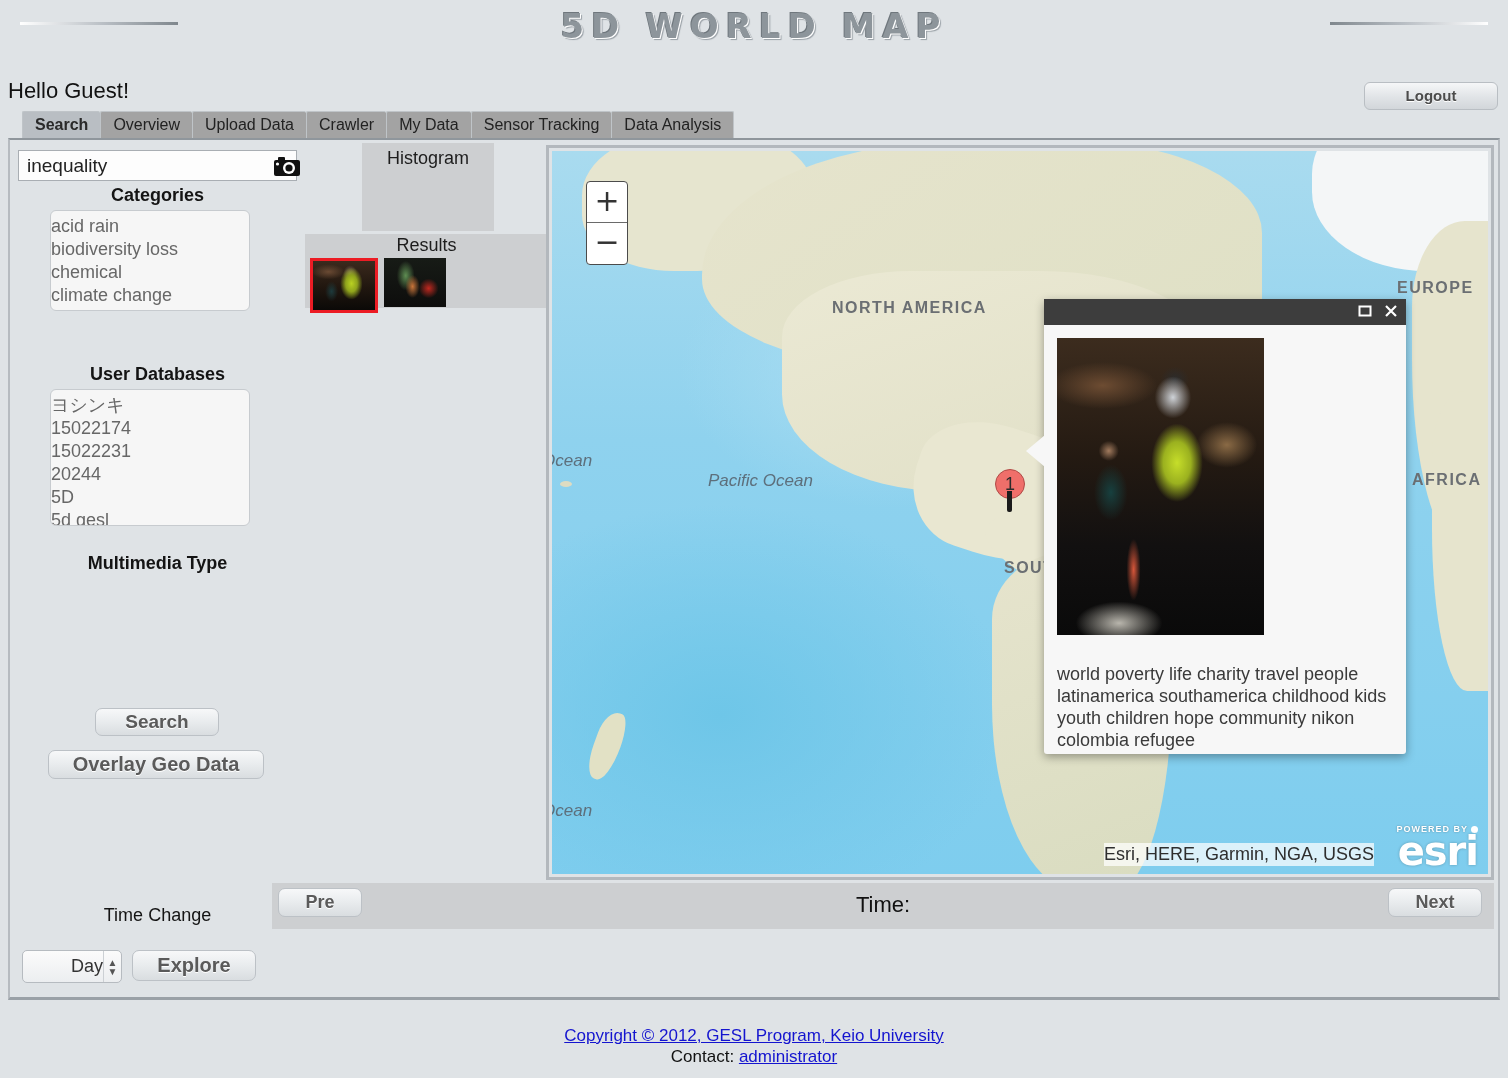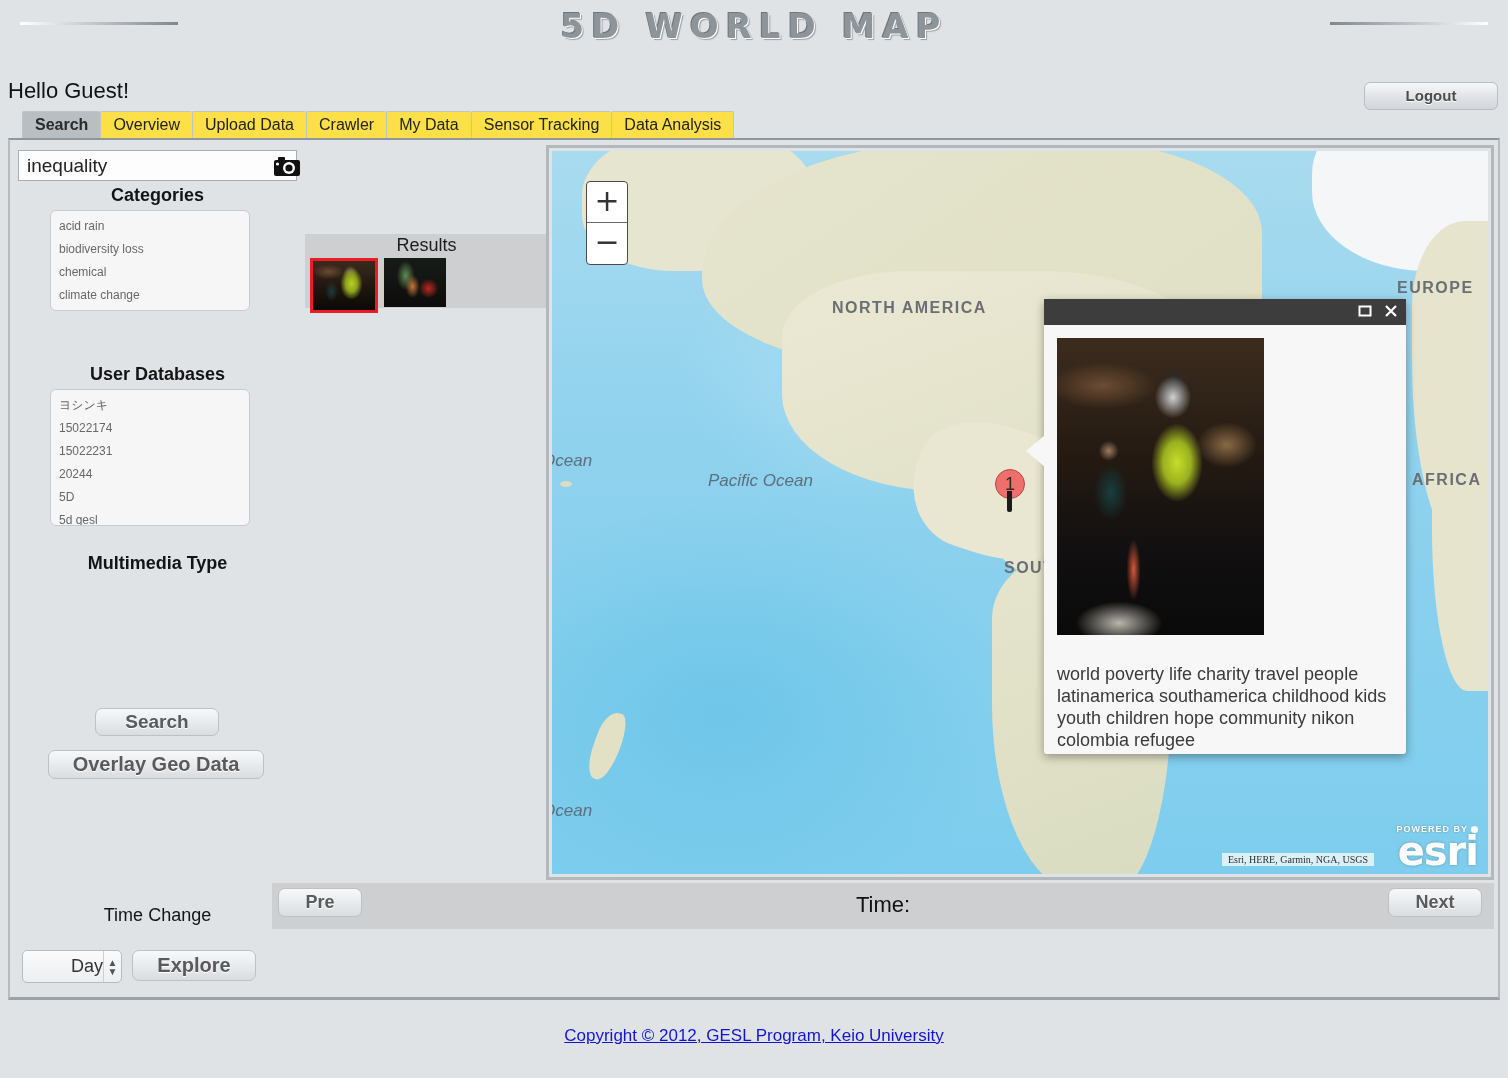--- a/index.html
+++ b/index.html
@@ -39,21 +39,21 @@
     background: linear-gradient(to bottom, #f6f7f8 0%, #e2e5e8 50%, #d2d6da 100%);
     border: 1px solid #b9bec3; border-radius: 6px;
     text-shadow: 0 1px 0 #fff;
   }
 
   
   .tabs { position: absolute; top: 111px; left: 22px; display: flex; }
   .tab {
     height: 27px; line-height: 25px; padding: 0 12px;
     font-size: 16px; color: #222;
-    background: #fde047;
+    background: #a3a3a3;
     border: 1px solid #bfc4c8; border-bottom: none;
     border-right: none;
     border-radius: 2px 2px 0 0;
   }
   .tab:last-child { border-right: 1px solid #bfc4c8; }
   .tab.active { background: #b9bec3; font-weight: bold; color: #2a2a2a; }
 
   
   .main-panel {
     position: absolute; top: 138px; left: 8px;
@@ -85,21 +85,21 @@
     text-align: center; font-size: 18px; font-weight: bold; color: #141414;
   }
   .listbox {
     position: absolute; left: 40px; width: 200px;
     background: #f6f6f6;
     border: 1px solid #c7cbcf; border-radius: 6px;
     overflow: hidden;
     padding: 4px 0 0 0;
   }
   .listbox .opt {
-    font-size: 12px; color: #676767; padding: 0 0 0 8px;
+    font-size: 18px; color: #676767; padding: 0 0 0 0;
     line-height: 23px; white-space: nowrap;
   }
 
   .big-btn {
     position: absolute;
     text-align: center; color: #5a5a5a; font-weight: bold;
     background: linear-gradient(to bottom, #f7f8f9 0%, #e9ecee 48%, #d9dde0 100%);
     border: 1px solid #bcc1c6; border-radius: 7px;
     text-shadow: 0 1px 0 #fff;
   }
@@ -226,21 +226,21 @@
     color: #2b2b2b; font-size: 18px; text-align: center; line-height: 28px;
   }
   .pin .tail {
     position: absolute; top: 22px; left: 12px;
     width: 5px; height: 21px; background: #1b1b1b; border-radius: 0 0 2px 2px;
   }
 
   .attrib {
     position: absolute; bottom: 8px; right: 114px;
     background: rgba(255,255,255,0.72);
-    font-size: 10px; color: #2e2e2e; padding: 1px 6px; font-family: Liberation Serif, serif;
+    font-size: 18px; color: #2e2e2e; padding: 1px 0;
   }
   .esri-logo { position: absolute; bottom: 6px; right: 10px; text-align: right; }
   .esri-logo .pb {
     font-size: 9px; font-weight: bold; letter-spacing: 1px; color: #fff;
     text-shadow: 0 0 2px rgba(0,0,0,.35);
   }
   .esri-logo .pb .dot { display:inline-block; width:7px; height:7px; border-radius:50%; background:#fff; vertical-align:middle; margin-left:3px; }
   .esri-logo .nm {
     font-size: 40px; font-weight: bold; color: #fff; line-height: 34px;
     letter-spacing: -1px; font-family: "DejaVu Sans", sans-serif;
@@ -381,20 +381,23 @@
       <div class="opt">20244</div>
       <div class="opt">5D</div>
       <div class="opt">5d gesl</div>
     </div>
 
     <div class="grp-title" style="top:413px">Multimedia Type</div>
 
     <div class="big-btn" style="top:568px; left:85px; width:124px; height:28px; line-height:26px; font-size:19px;">Search</div>
     <div class="big-btn" style="top:610px; left:38px; width:216px; height:29px; line-height:27px; font-size:20px;">Overlay Geo Data</div>
 
+    <div class="histogram">
+      <div class="lbl">Histogram</div>
+    </div>
 
     <div class="results">
       <div class="lbl">Results</div>
       <div class="thumbs">
         <div class="thumb selected">
             <div class="img-a"></div>
           </div>
         <div class="thumb">
             <div class="img-b"></div>
           </div>
@@ -476,15 +479,19 @@
         <span>▲</span>
         <span>▼</span>
       </span>
     </div>
     <div class="big-btn explore-btn">Explore</div>
 
   </div>
 
   <div class="footer">
     <div><a href="#">Copyright © 2012, GESL Program, Keio University</a></div>
+    <div class="line2">
+      <span>Contact:</span>
+      <a href="#">administrator</a>
+    </div>
   </div>
 
 </div>
 
 </body></html>

